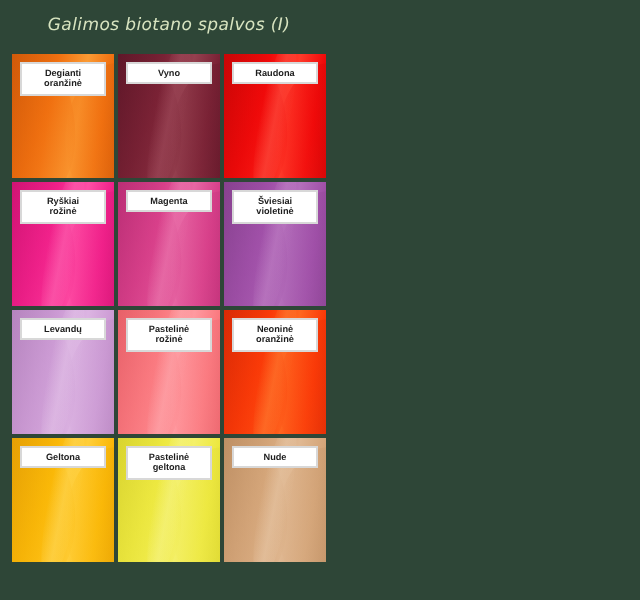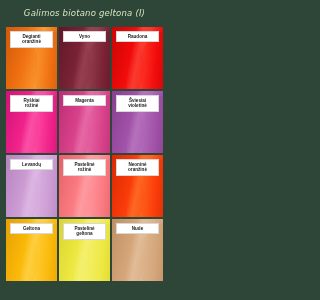--- a/index.html
+++ b/index.html
@@ -110,21 +110,21 @@
     color: #1d1d1d;
     font-family: "Liberation Sans", sans-serif;
     white-space: pre-line;
   }
 </style>
 </head>
 <body style="background: rgb(46, 70, 55);">
 
 <div class="page" style="background: rgb(46, 70, 55);">
 
-  <div class="page-title" style="color: rgb(216, 228, 192);">Galimos biotano geltona (I)</div>
+  <div class="page-title" style="color: rgb(216, 228, 192);">Galimos biotano spalvos (I)</div>
 
   <div class="grid">
 
     <div class="grid-row">
       <div class="swatch">
         <div class="swatch-fabric">
           <div class="gloss" style="background: linear-gradient(100deg, rgb(200, 84, 8) 0%, rgb(240, 112, 16) 38%, rgb(251, 154, 51) 62%, rgb(240, 112, 16) 82%, rgb(200, 84, 8) 100%);"></div>
           <div class="fold-a" style="background: linear-gradient(120deg, rgb(200, 84, 8) 0%, rgb(240, 112, 16) 55%, rgb(251, 154, 51) 100%);"></div>
           <div class="fold-b" style="background: linear-gradient(250deg, rgb(200, 84, 8) 0%, rgb(240, 112, 16) 50%, rgb(251, 154, 51) 100%);"></div>
           <div class="fold-c"></div>

